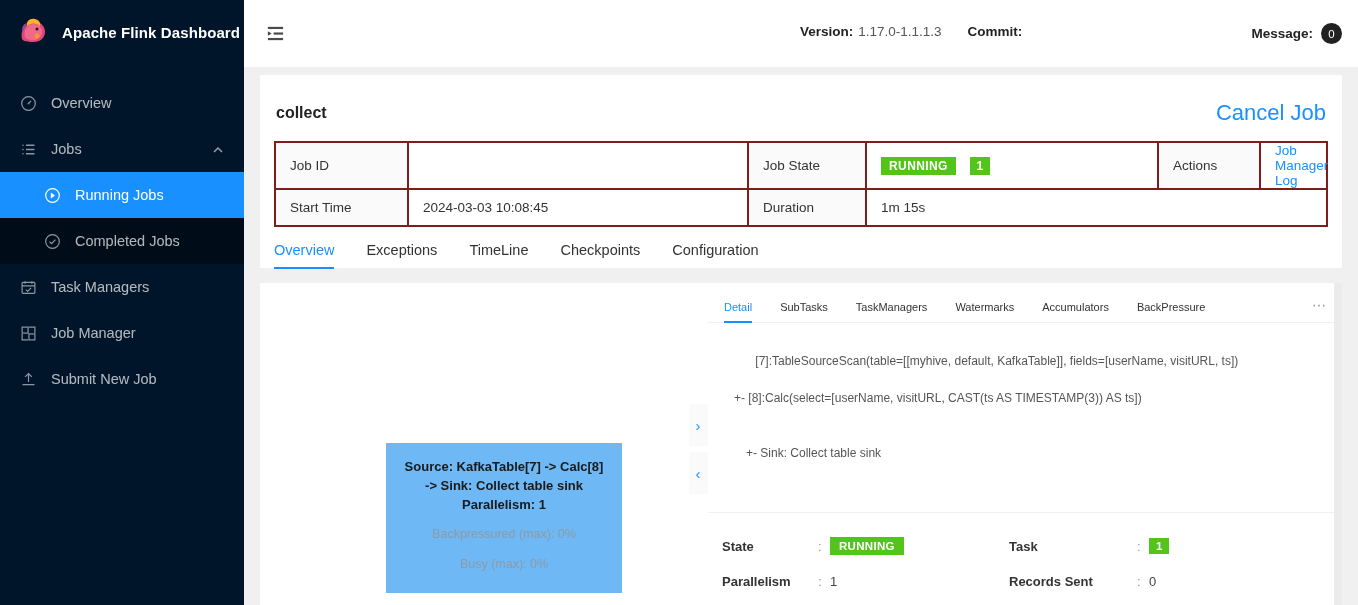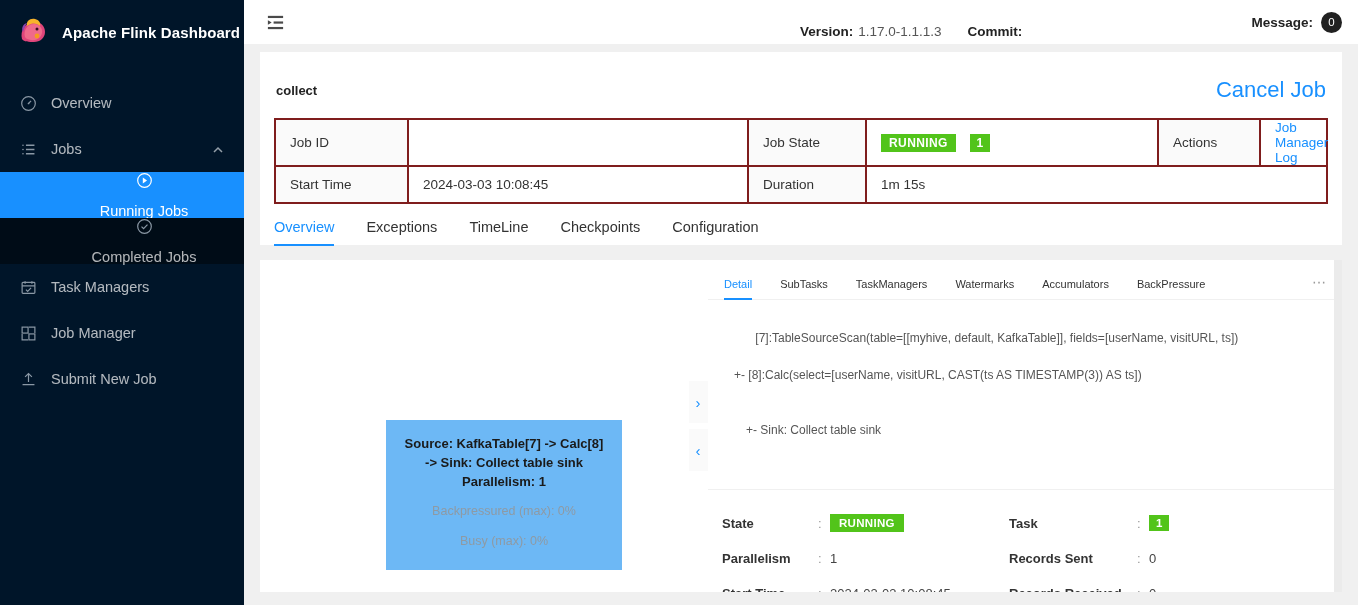--- a/index.html
+++ b/index.html
@@ -29,32 +29,32 @@
     white-space: nowrap;
   }
   .nav { margin-top: 16px; }
   .nav-item {
     height: 46px; display: flex; align-items: center;
     padding-left: 20px; gap: 14px;
     font-size: 14.5px; cursor: pointer; position: relative;
   }
   .nav-item .ico { width: 17px; height: 17px; flex: 0 0 17px; display: block; }
   .nav-item .ico svg { display: block; width: 17px; height: 17px; }
-  .nav-item.submenu { padding-left: 44px; background: #000c17; flex-direction: column; }
+  .nav-item.submenu { padding-left: 44px; background: #000c17; }
   .nav-item.active { background: #1890ff; color: #fff; }
   .nav-item.active .lbl { color: #fff; }
   .lbl { white-space: nowrap; }
   .caret { margin-left: auto; margin-right: 20px; width: 12px; height: 12px; opacity: .75; }
   .subgroup { background: #000c17; }
 
   
   .content { flex: 1 1 auto; height: 605px; background: #f0f0f0; overflow: hidden; position: relative; }
 
   .topbar {
-    height: 44px; background: #fff; display: flex; align-items: center;
+    height: 67px; background: #fff; display: flex; align-items: center;
     padding: 0 16px; position: relative;
   }
   .fold-btn { width: 30px; height: 30px; display: flex; align-items: center; justify-content: center; cursor: pointer; }
   .topbar-center {
     position: absolute; left: 556px; top: 0; height: 62px;
     display: flex; align-items: center; gap: 26px; font-size: 13.5px;
   }
   .kv-strong { font-weight: bold; color: #222; }
   .kv-val { color: #555; margin-left: 5px; }
   .topbar-right {
@@ -64,21 +64,21 @@
     width: 21px; height: 21px; border-radius: 50%;
     background: #212121; color: #fff; font-size: 11.5px;
     display: flex; align-items: center; justify-content: center;
   }
 
   
   .job-card {
     margin: 8px 16px 0 16px; background: #fff; padding: 16px 14px 0 14px;
   }
   .job-head { display: flex; align-items: center; height: 44px; padding: 0 2px; }
-  .job-name { font-size: 13px; font-weight: bold; color: #222; }
+  .job-name { font-size: 16px; font-weight: bold; color: #222; }
   .cancel-job {
     margin-left: auto; color: #1890ff; font-size: 22px; cursor: pointer;
     line-height: 1;
   }
 
   table.jobtable { width: 100%; border-collapse: collapse; margin-top: 6px; table-layout: fixed; }
   table.jobtable td {
     border: 2px solid #7f1d1d; height: 37px; padding: 0 14px;
     font-size: 13.5px; color: #333; vertical-align: middle;
   }

